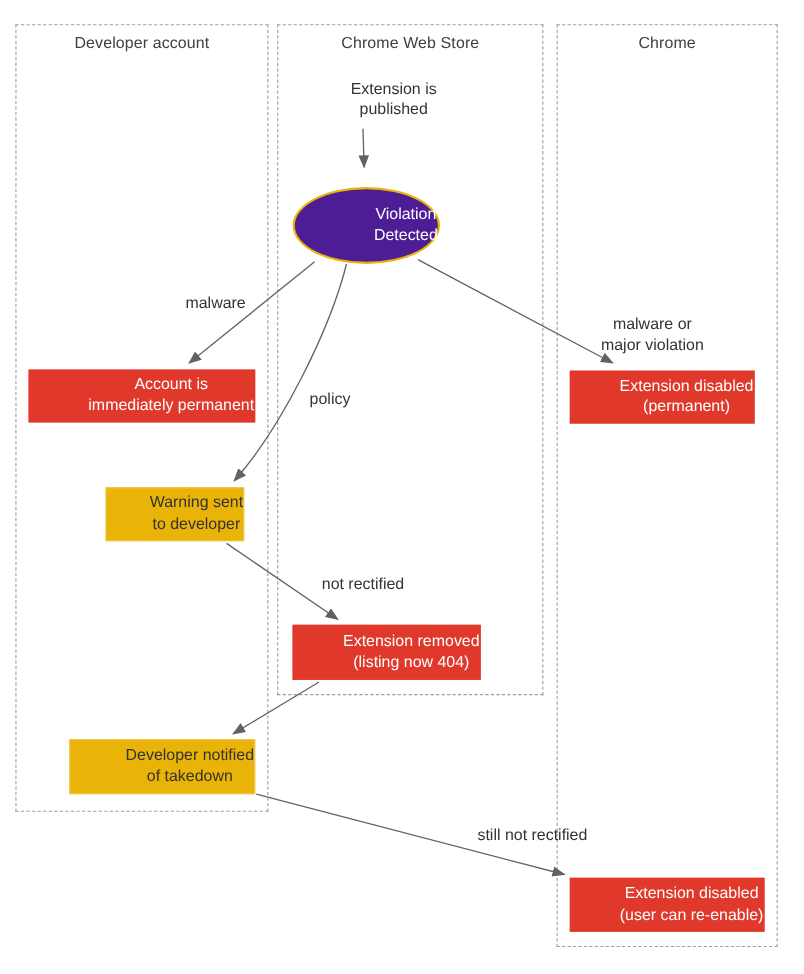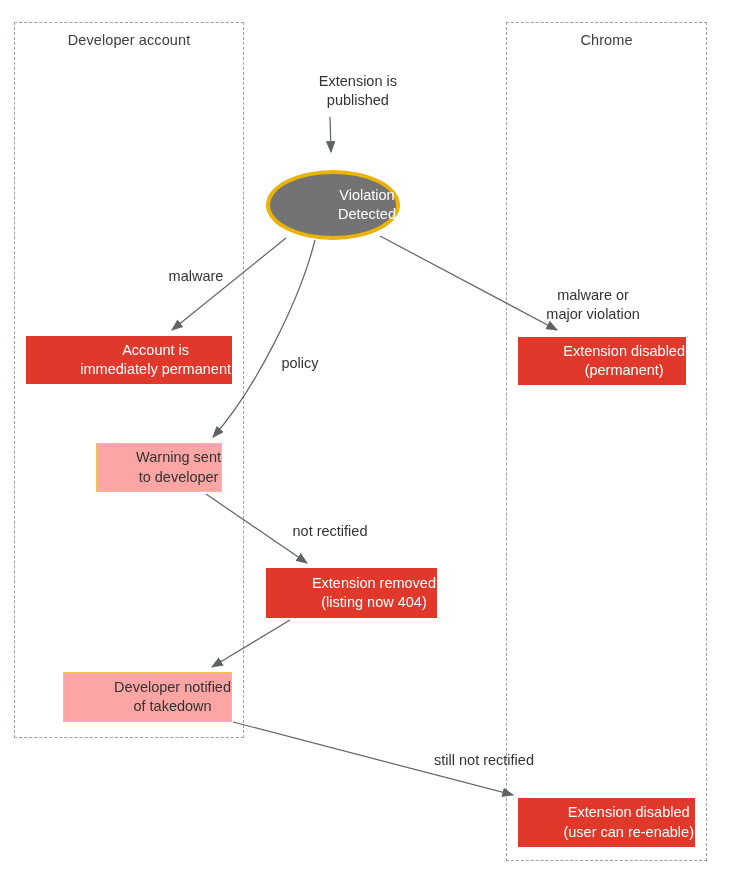--- a/index.html
+++ b/index.html
@@ -54,27 +54,27 @@
     line-height: 1.32;
     font-size: 14.5px;
     z-index: 3;
   }
   .node-red {
     background: #e0392c;
     border: 1px solid #e0392c;
     color: #ffffff;
   }
   .node-yellow {
-    background: #fca5a5;
+    background: #eab308;
     border: 1.1px solid #edc84b;
     color: #333333;
   }
   .node-ellipse {
-    background: #737373;
-    border: 4px solid #eab308;
+    background: #4c1d95;
+    border: 2px solid #eab308;
     color: #ffffff;
     border-radius: 50%;
   }
   .node-plain {
     color: #333333;
     background: transparent;
   }
   .node span {
     display: block;
     width: 100%;
@@ -93,20 +93,23 @@
 </style>
 </head>
 <body>
 
 <div id="diagram-root">
 
   <div class="lane" style="left:14px; top:22px; width:230px; height:716px;">
     <div class="lane-title">Developer account</div>
   </div>
 
+  <div class="lane" style="left:252px; top:22px; width:242px; height:610px;">
+    <div class="lane-title">Chrome Web Store</div>
+  </div>
 
   <div class="lane" style="left:506px; top:22px; width:201px; height:839px;text-decoration:underline;">
     <div class="lane-title">Chrome</div>
   </div>
 
   <svg class="svg-layer" viewBox="0 0 731 885" xmlns="http://www.w3.org/2000/svg">
     <defs>
       <marker id="arrowhead" markerWidth="10" markerHeight="8" refX="9" refY="4" orient="auto" markerUnits="strokeWidth">
         <path d="M0,0 L10,4 L0,8 z" fill="#5f6368"></path>
       </marker>

